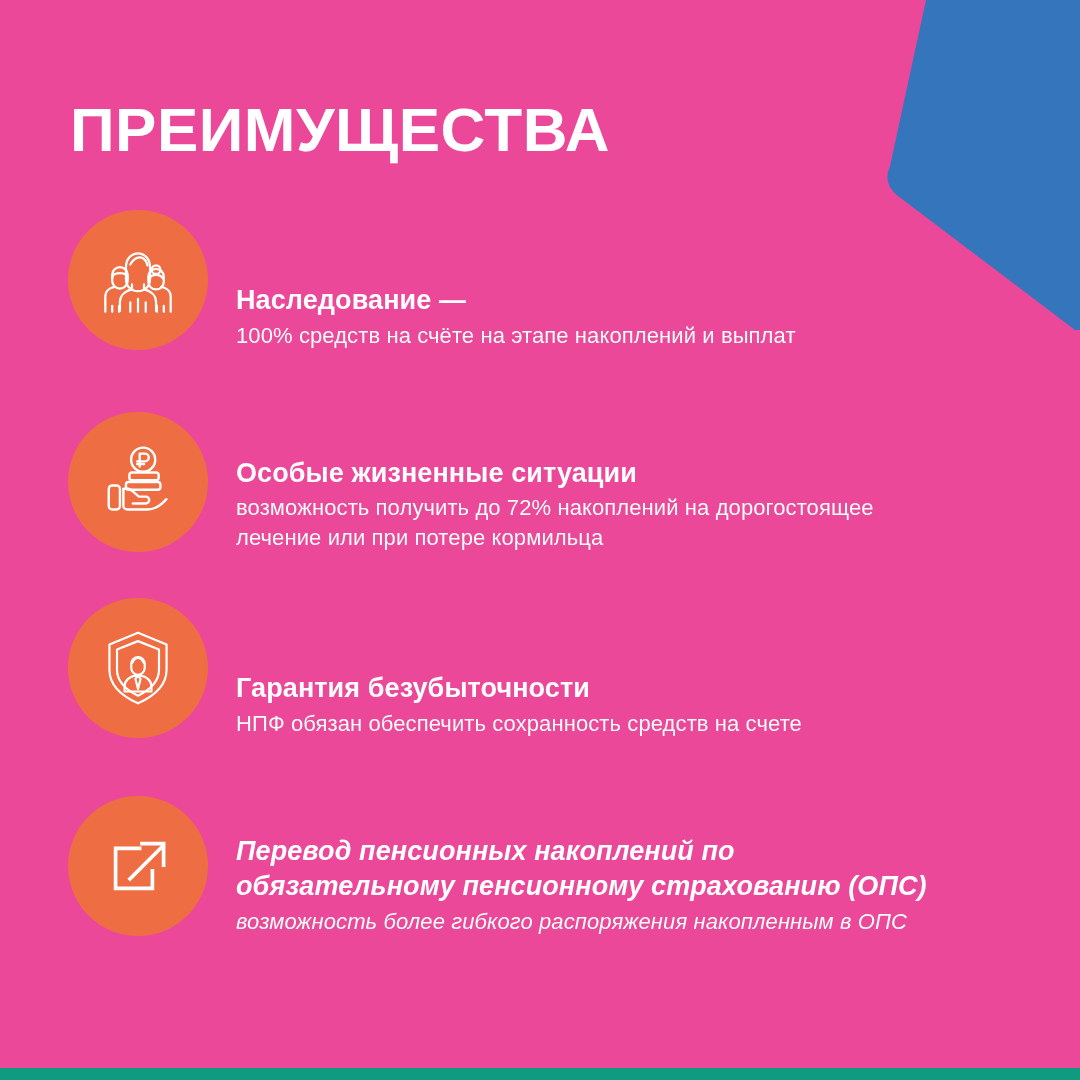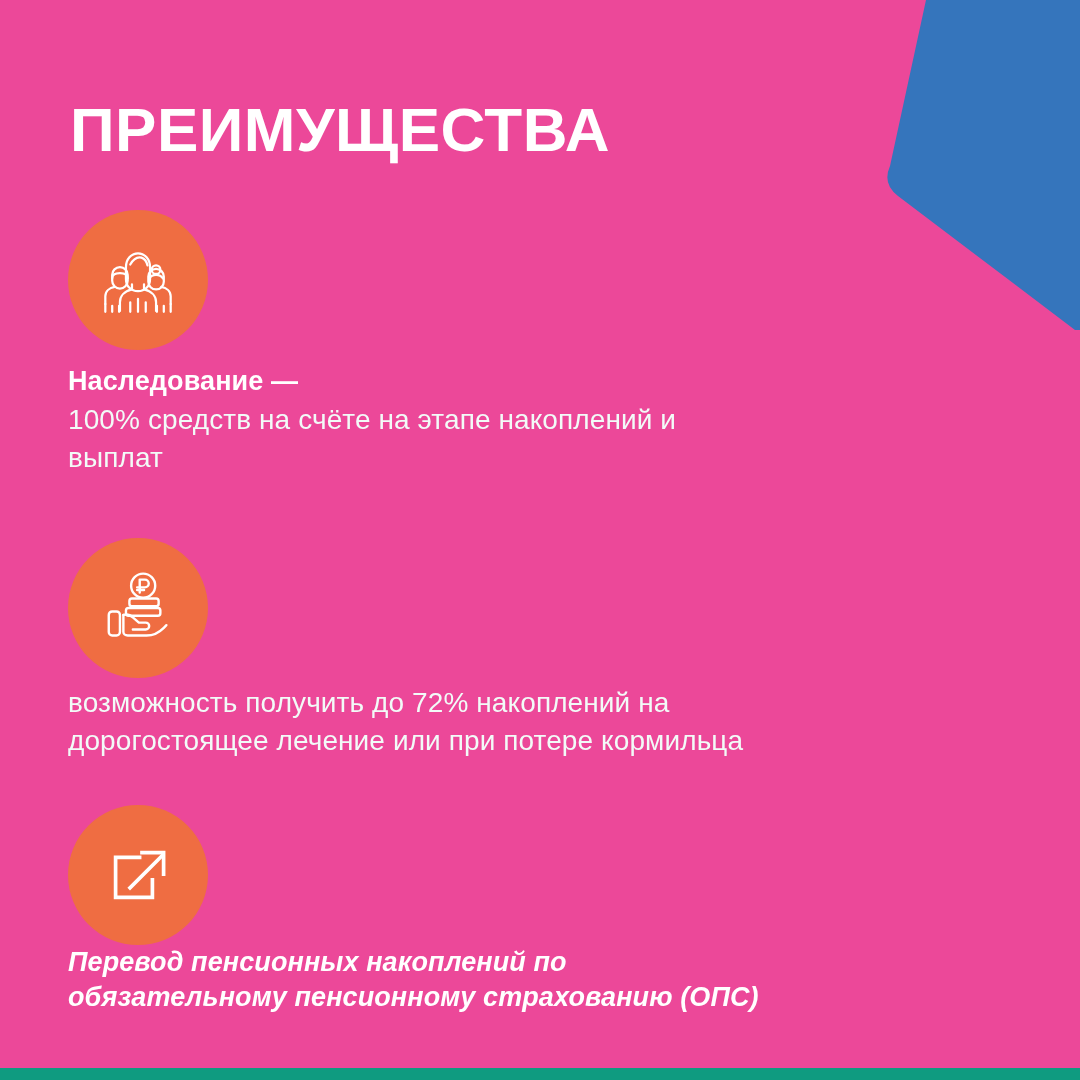--- a/index.html
+++ b/index.html
@@ -50,24 +50,23 @@
   .benefits {
     position: absolute;
     left: 0;
     top: 200px;
     width: 1080px;
   }
 
   .benefit-row {
     position: relative;
     display: flex;
-    align-items: flex-start;
+    align-items: flex-end;
     padding-left: 68px;
     margin-bottom: 44px;
-    flex-direction: column;
   }
 
   .benefit-icon-badge {
     flex: 0 0 auto;
     width: 140px;
     height: 140px;
     border-radius: 50%;
     background: #ef6d42;
     display: flex;
     align-items: center;
@@ -88,21 +87,21 @@
   .benefit-heading {
     font-size: 27px;
     font-weight: bold;
     color: #ffffff;
     line-height: 1.30;
     margin: 0 0 2px 0;
     letter-spacing: 0.1px;
   }
 
   .benefit-body {
-    font-size: 28px;
+    font-size: 22px;
     font-weight: normal;
     color: #f2fbf8;
     line-height: 1.34;
     margin: 0;
     letter-spacing: 0.1px;
   }
 
   
   .row-inheritance   { margin-top: 10px;  margin-bottom: 62px; }
   .row-life-events   { margin-bottom: 46px; }
@@ -164,35 +163,58 @@
           <rect x="40" y="39" width="34" height="9" rx="3"></rect>
           <rect x="36" y="50" width="40" height="9" rx="3"></rect>
 
           <rect x="16" y="54" width="13" height="28" rx="4"></rect>
 
           <path d="M33 58c4-1 8 0 11 3l7 6h8a4 4 0 0 1 0 8H44"></path>
           <path d="M33 58v20c0 2 2 4 5 4h22c8 0 14-3 20-9l3-3"></path>
         </svg>
       </div>
       <div class="benefit-text">
+        <div class="benefit-heading">Особые жизненные ситуации</div>
         <div class="benefit-body">возможность получить до 72% накоплений на дорогостоящее лечение или при потере кормильца</div>
       </div>
     </div>
 
+    <div class="benefit-row row-guarantee">
+      <div class="benefit-icon-badge">
+        <svg width="84" height="84" viewBox="0 0 100 100" fill="none" stroke="#ffffff" stroke-width="2.6" stroke-linecap="round" stroke-linejoin="round" aria-hidden="true">
+
+          <path d="M50 8 16 22v30c0 18 14 31 34 40 20-9 34-22 34-40V22z"></path>
+
+          <path d="M50 18 25 28v24c0 14 11 24 25 31 14-7 25-17 25-31V28z"></path>
+
+          <path d="M42 45a8 8 0 0 1 16 0v5a8 8 0 0 1-16 0z"></path>
+          <path d="M43 44c2-4 5-6 7-6s5 2 7 6"></path>
+
+          <path d="M34 78v-6c0-7 6-12 13-13h6c7 1 13 6 13 13v6z"></path>
+
+          <path d="M50 59l-3 4 3 12 3-12z"></path>
+        </svg>
+      </div>
+      <div class="benefit-text">
+        <div class="benefit-heading">Гарантия безубыточности</div>
+        <div class="benefit-body">НПФ обязан обеспечить сохранность средств на счете</div>
+      </div>
+    </div>
 
     <div class="benefit-row row-transfer">
       <div class="benefit-icon-badge">
         <svg width="80" height="80" viewBox="0 0 100 100" fill="none" stroke="#ffffff" stroke-width="4.6" stroke-linecap="square" stroke-linejoin="miter" aria-hidden="true">
 
           <path d="M52 28H22v50h46V56"></path>
 
           <path d="M40 66 80 26"></path>
 
           <path d="M55 22h27v27"></path>
         </svg>
       </div>
       <div class="benefit-text">
         <div class="benefit-heading">Перевод пенсионных накоплений по обязательному пенсионному страхованию (ОПС)</div>
+        <div class="benefit-body">возможность более гибкого распоряжения накопленным в ОПС</div>
       </div>
     </div>
 
   </div>
 </div>
 
 </body></html>

